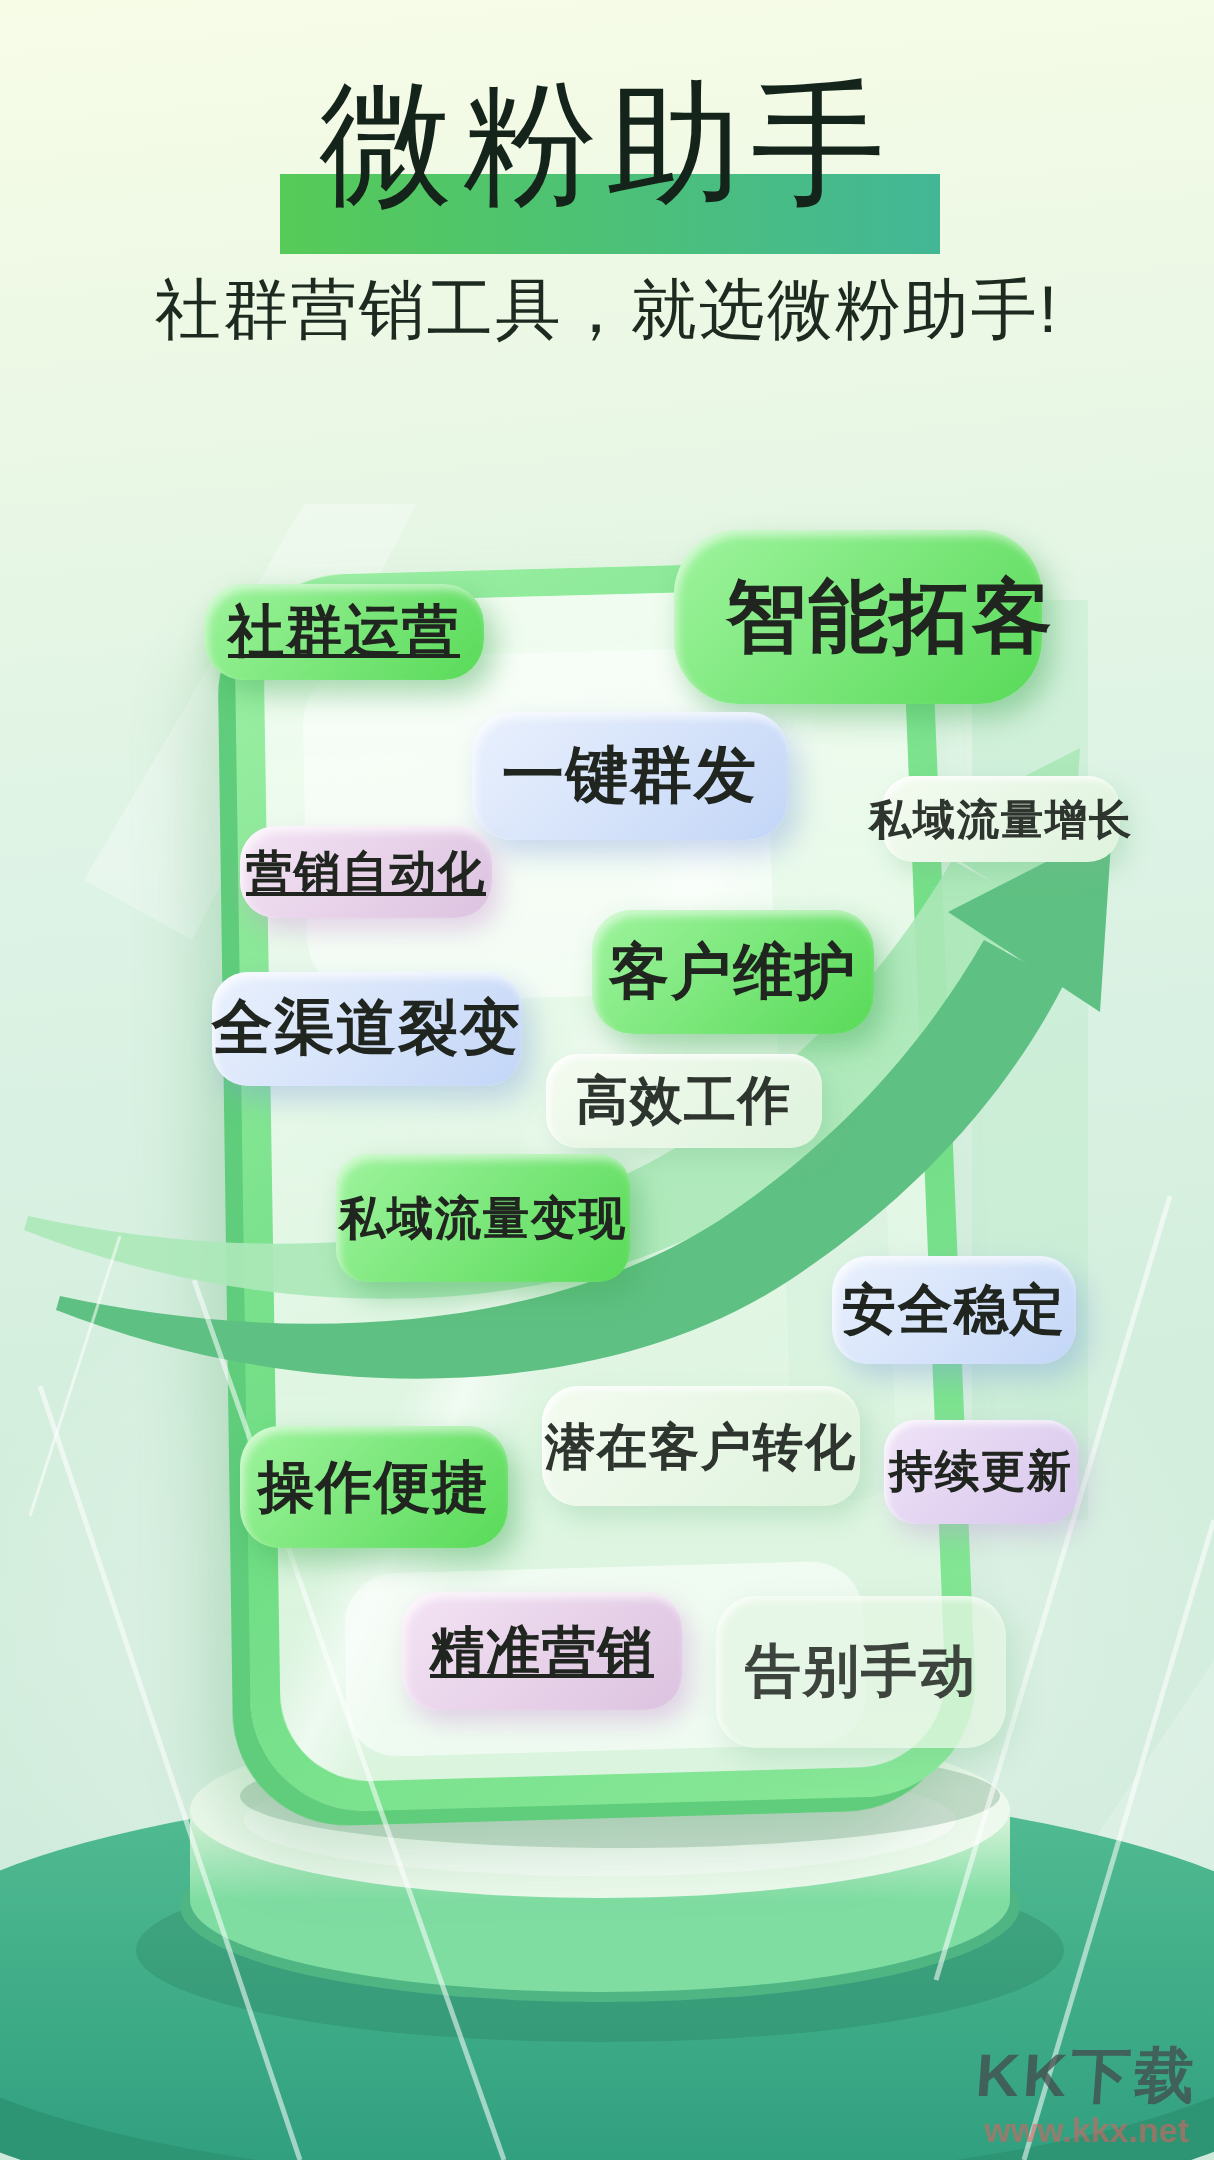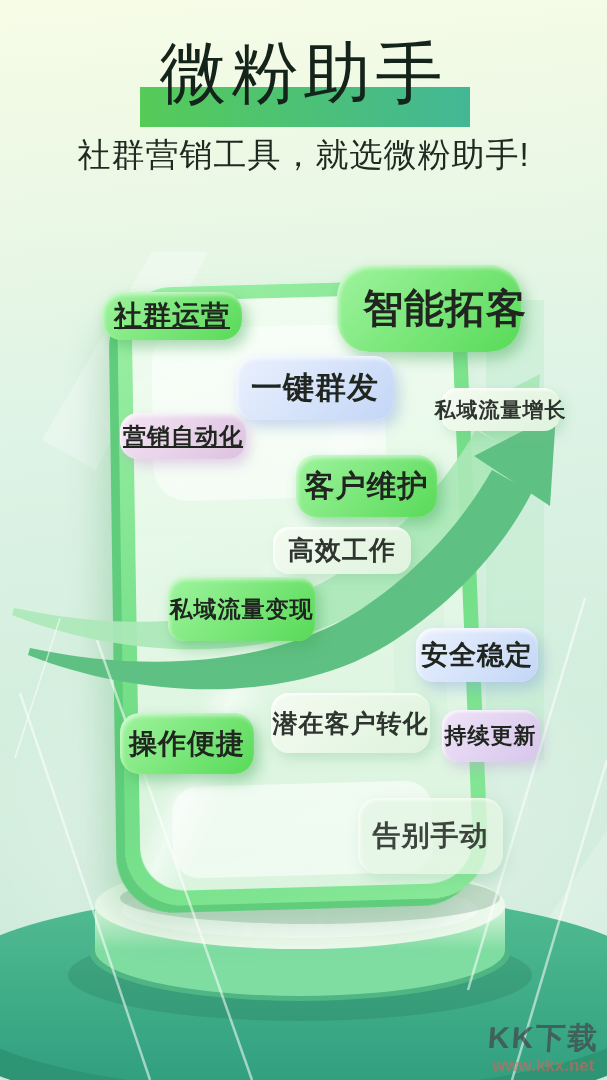--- a/index.html
+++ b/index.html
@@ -119,26 +119,28 @@
   <div class="title-bar"></div>
   <div class="title">微粉助手</div>
   <div class="subtitle">社群营销工具，就选微粉助手!</div>
 
   <div class="tag green z-tags" style="left:102px;top:292px;width:140px;height:48px;font-size:28px;border-radius:20px;text-decoration:underline;">社群运营</div>
   <div class="tag green z-tags" style="left:337px;top:265px;width:152px;height:87px;font-size:40px;border-radius:32px;padding-left:32px;">智能拓客</div>
   <div class="tag blue z-tags" style="left:236px;top:356px;width:158px;height:64px;font-size:31px;border-radius:20px;">一键群发</div>
   <div class="tag pale z-tags" style="left:404px;top:388px;width:119px;height:43px;font-size:21px;border-radius:16px;margin-left:37px;">私域流量增长</div>
   <div class="tag pink z-tags" style="left:120px;top:413px;width:126px;height:46px;font-size:23px;border-radius:18px;">营销自动化</div>
   <div class="tag green z-tags" style="left:296px;top:455px;width:141px;height:62px;font-size:30px;border-radius:20px;">客户维护</div>
+  <div class="tag blue z-tags" style="left:106px;top:486px;width:155px;height:57px;font-size:30px;border-radius:18px;">全渠道裂变</div>
   <div class="tag pale z-tags" style="left:273px;top:527px;width:138px;height:47px;font-size:26px;border-radius:16px;">高效工作</div>
   <div class="tag green z-tags" style="left:168px;top:577px;width:147px;height:64px;font-size:23px;border-radius:16px;">私域流量变现</div>
   <div class="tag blue z-tags" style="left:416px;top:628px;width:122px;height:54px;font-size:27px;border-radius:18px;">安全稳定</div>
   <div class="tag pale z-tags" style="left:271px;top:693px;width:159px;height:60px;font-size:25px;border-radius:18px;">潜在客户转化</div>
   <div class="tag lavender z-tags" style="left:442px;top:710px;width:97px;height:52px;font-size:22px;border-radius:16px;">持续更新</div>
   <div class="tag green z-tags" style="left:120px;top:713px;width:134px;height:61px;font-size:28px;border-radius:20px;">操作便捷</div>
+  <div class="tag pink z-tags" style="left:201px;top:796px;width:140px;height:59px;font-size:27px;border-radius:18px;">精准营销</div>
   <div class="tag ghost z-tags" style="left:358px;top:798px;width:145px;height:76px;font-size:28px;border-radius:20px;">告别手动</div>
 
   <div class="watermark">
     <div class="wm-name">KK下载</div>
     <div class="wm-url">www.kkx.net</div>
   </div>
 
 </div>
 
 </body></html>

